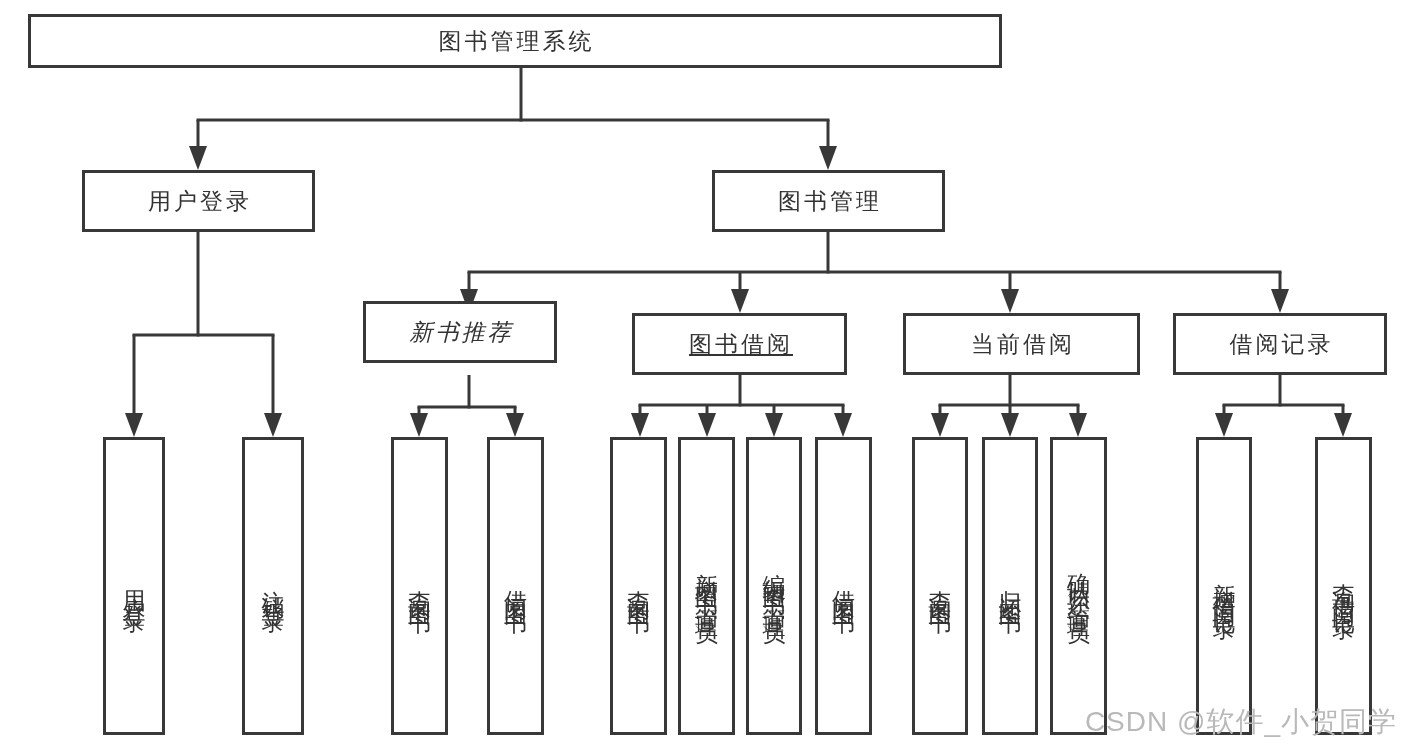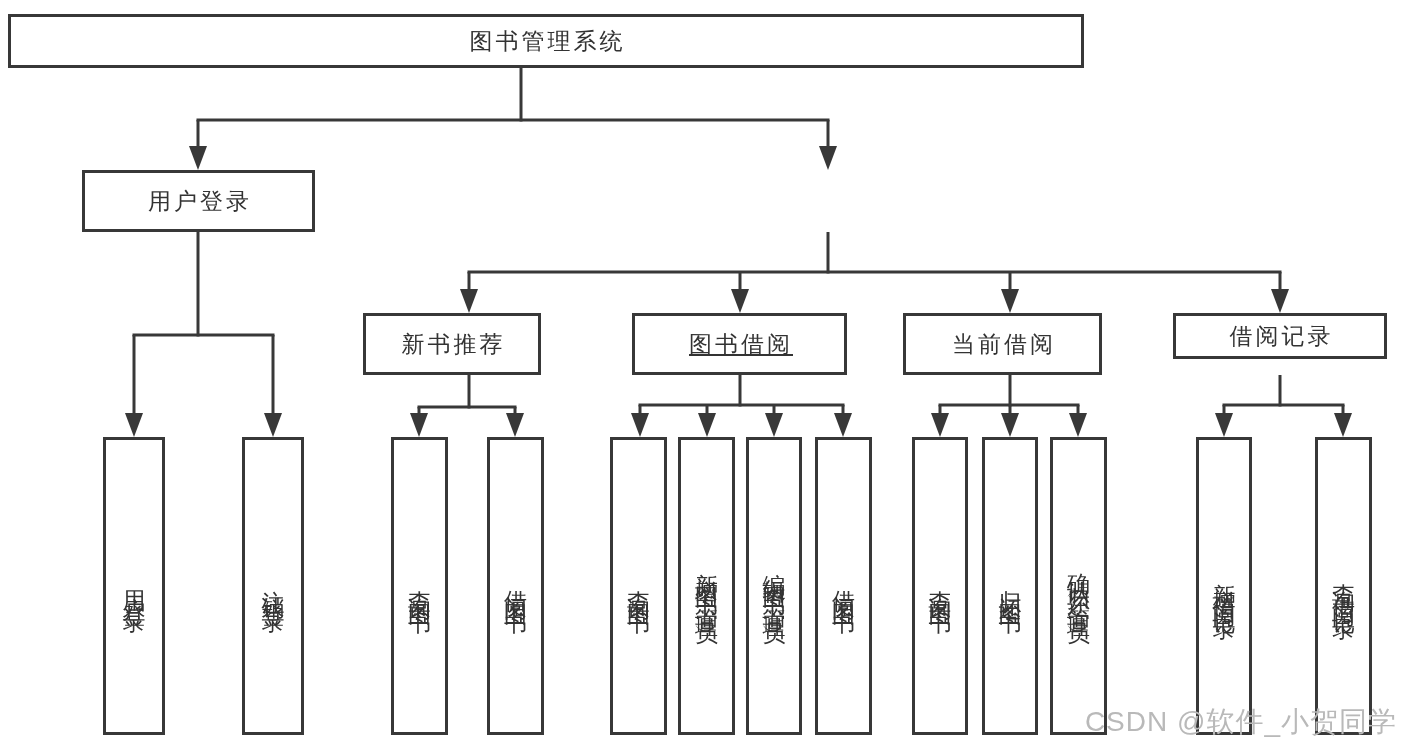--- a/index.html
+++ b/index.html
@@ -120,28 +120,29 @@
       <polygon points="765,413 783,413 774,437"></polygon>
       <polygon points="834,413 852,413 843,437"></polygon>
       <polygon points="931,413 949,413 940,437"></polygon>
       <polygon points="1001,413 1019,413 1010,437"></polygon>
       <polygon points="1069,413 1087,413 1078,437"></polygon>
       <polygon points="1215,413 1233,413 1224,437"></polygon>
       <polygon points="1334,413 1352,413 1343,437"></polygon>
     </g>
   </svg>
 
-  <div class="box hnode" style="left:8px; top:14px; width:1076px; height:54px;">图书管理系统</div>
+  <div class="box hnode" style="left:28px; top:14px; width:974px; height:54px;">图书管理系统</div>
 
   <div class="box hnode" style="left:82px; top:170px; width:233px; height:62px;">用户登录</div>
+  <div class="box hnode" style="left:712px; top:170px; width:233px; height:62px;">图书管理</div>
 
-  <div class="box hnode" style="left:363px; top:313px; width:178px; height:62px;">新书推荐</div>
+  <div class="box hnode" style="left:363px; top:301px; width:194px; height:62px;font-style:italic;">新书推荐</div>
   <div class="box hnode" style="left:632px; top:313px; width:215px; height:62px;text-decoration:underline;">图书借阅</div>
-  <div class="box hnode" style="left:903px; top:313px; width:199px; height:62px;">当前借阅</div>
-  <div class="box hnode" style="left:1173px; top:313px; width:214px; height:46px;">借阅记录</div>
+  <div class="box hnode" style="left:903px; top:313px; width:237px; height:62px;">当前借阅</div>
+  <div class="box hnode" style="left:1173px; top:313px; width:214px; height:62px;">借阅记录</div>
 
   <div class="box leaf" style="left:103px; top:437px; width:62px; height:298px;">
     <span class="vtext">用户登录</span>
   </div>
   <div class="box leaf" style="left:242px; top:437px; width:62px; height:298px;">
     <span class="vtext">注销登录</span>
   </div>
 
   <div class="box leaf" style="left:391px; top:437px; width:57px; height:298px;">
     <span class="vtext">查询图书</span>

